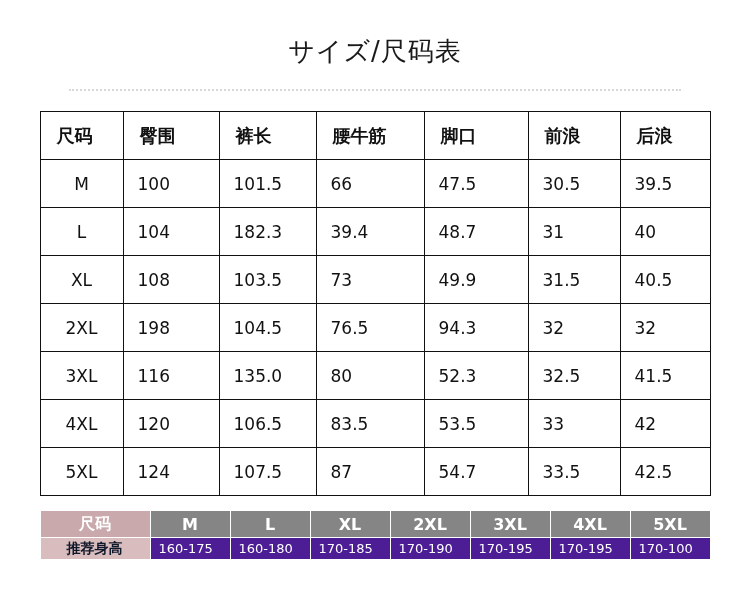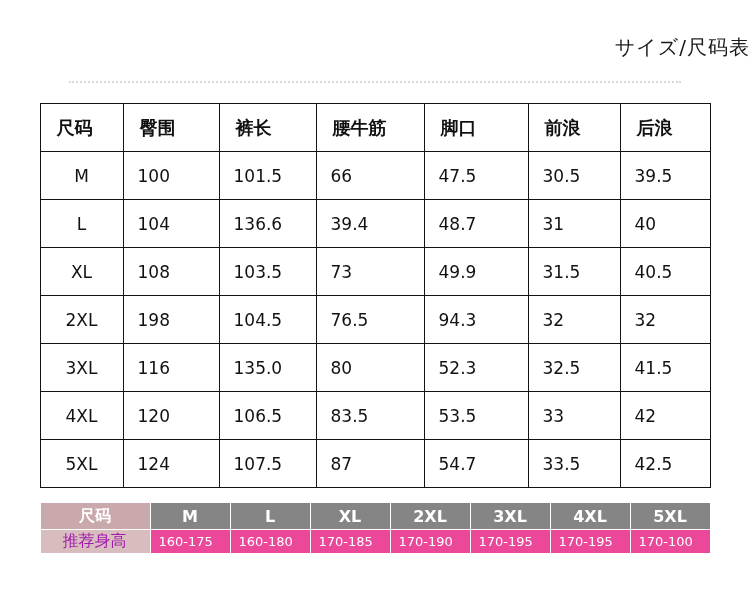--- a/index.html
+++ b/index.html
@@ -10,22 +10,22 @@
     font-family: "DejaVu Sans", "Liberation Sans", sans-serif;
   }
   .page {
     position: relative;
     width: 750px;
     height: 602px;
     background: #fff;
     overflow: hidden;
   }
   .title {
-    text-align: right;
-    font-size: 20px;
+    text-align: center;
+    font-size: 26px;
     color: #1a1a1a;
     letter-spacing: 1px;
     padding-top: 34px;
     font-weight: 400;
   }
   .divider {
     width: 612px;
     margin: 20px auto 0 auto;
     border-top: 2px dotted #d8d8d8;
   }
@@ -88,32 +88,32 @@
     font-size: 16px;
     font-weight: 700;
     height: 27px;
   }
   table.rec-table tr.head td.first {
     background: #c9a9ab;
     font-size: 16px;
     font-weight: 700;
   }
   table.rec-table tr.body td {
-    background: #ec4899;
+    background: #4c1d95;
     font-size: 13px;
     text-align: left;
     padding-left: 8px;
   }
   table.rec-table tr.body td.first {
     background: #d9bdbe;
     text-align: center;
     padding-left: 0;
-    font-size: 16px;
-    color: #a21caf;
-    font-weight: 400;
+    font-size: 14px;
+    color: #0f172a;
+    font-weight: 700;
   }
 
   
   .notes {
     width: 700px;
     margin: 18px auto 0 auto;
     text-align: center;
   }
   .note-line {
     font-size: 13.5px;
@@ -157,21 +157,21 @@
         <td>100</td>
         <td>101.5</td>
         <td>66</td>
         <td>47.5</td>
         <td>30.5</td>
         <td>39.5</td>
       </tr>
       <tr>
         <td class="size-cell">L</td>
         <td>104</td>
-        <td>136.6</td>
+        <td>182.3</td>
         <td>39.4</td>
         <td>48.7</td>
         <td>31</td>
         <td>40</td>
       </tr>
       <tr>
         <td class="size-cell">XL</td>
         <td>108</td>
         <td>103.5</td>
         <td>73</td>

